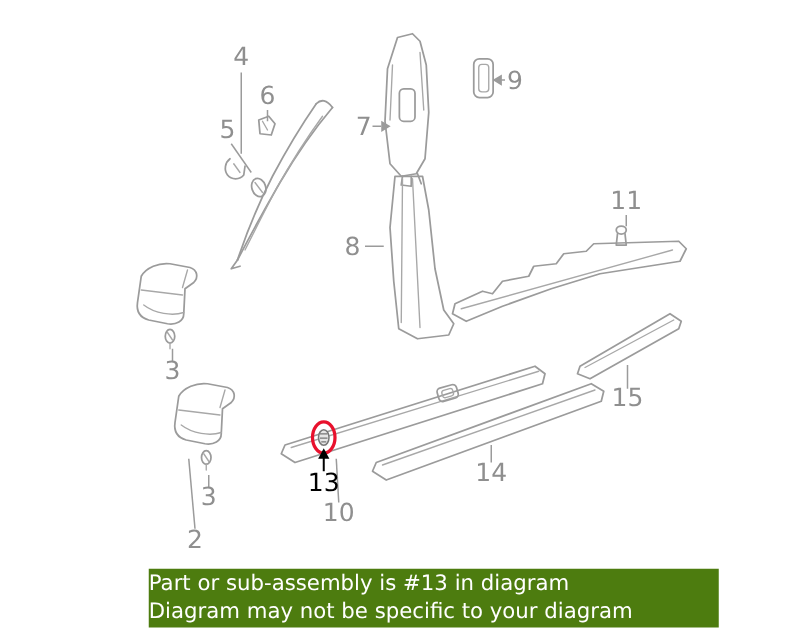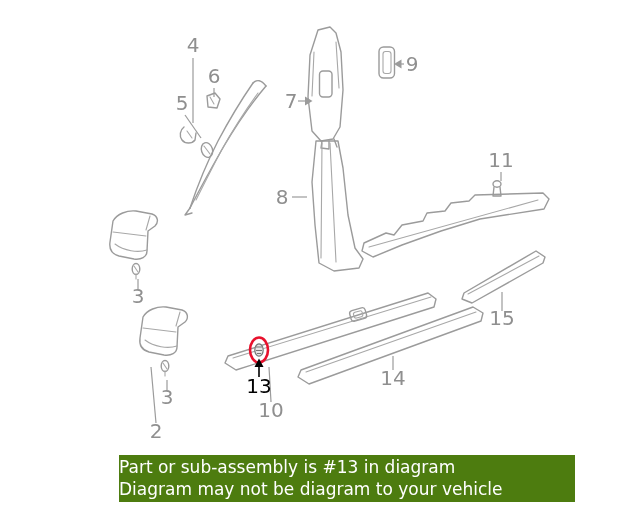--- a/index.html
+++ b/index.html
@@ -160,15 +160,15 @@
       <text class="lbl" x="271" y="417">10</text>
       <text class="lbl" x="138" y="303">3</text>
       <text class="lbl" x="167" y="404">3</text>
       <text class="lbl" x="156" y="438">2</text>
       <text class="lbl-sel" x="259" y="393">13</text>
     </g>
   </svg>
 
   <div id="banner">
     <div>Part or sub-assembly is #13 in diagram</div>
-    <div>Diagram may not be diagram to your vehicle</div>
+    <div>Diagram may not be specific to your diagram</div>
   </div>
 </div>
 
 </body></html>

